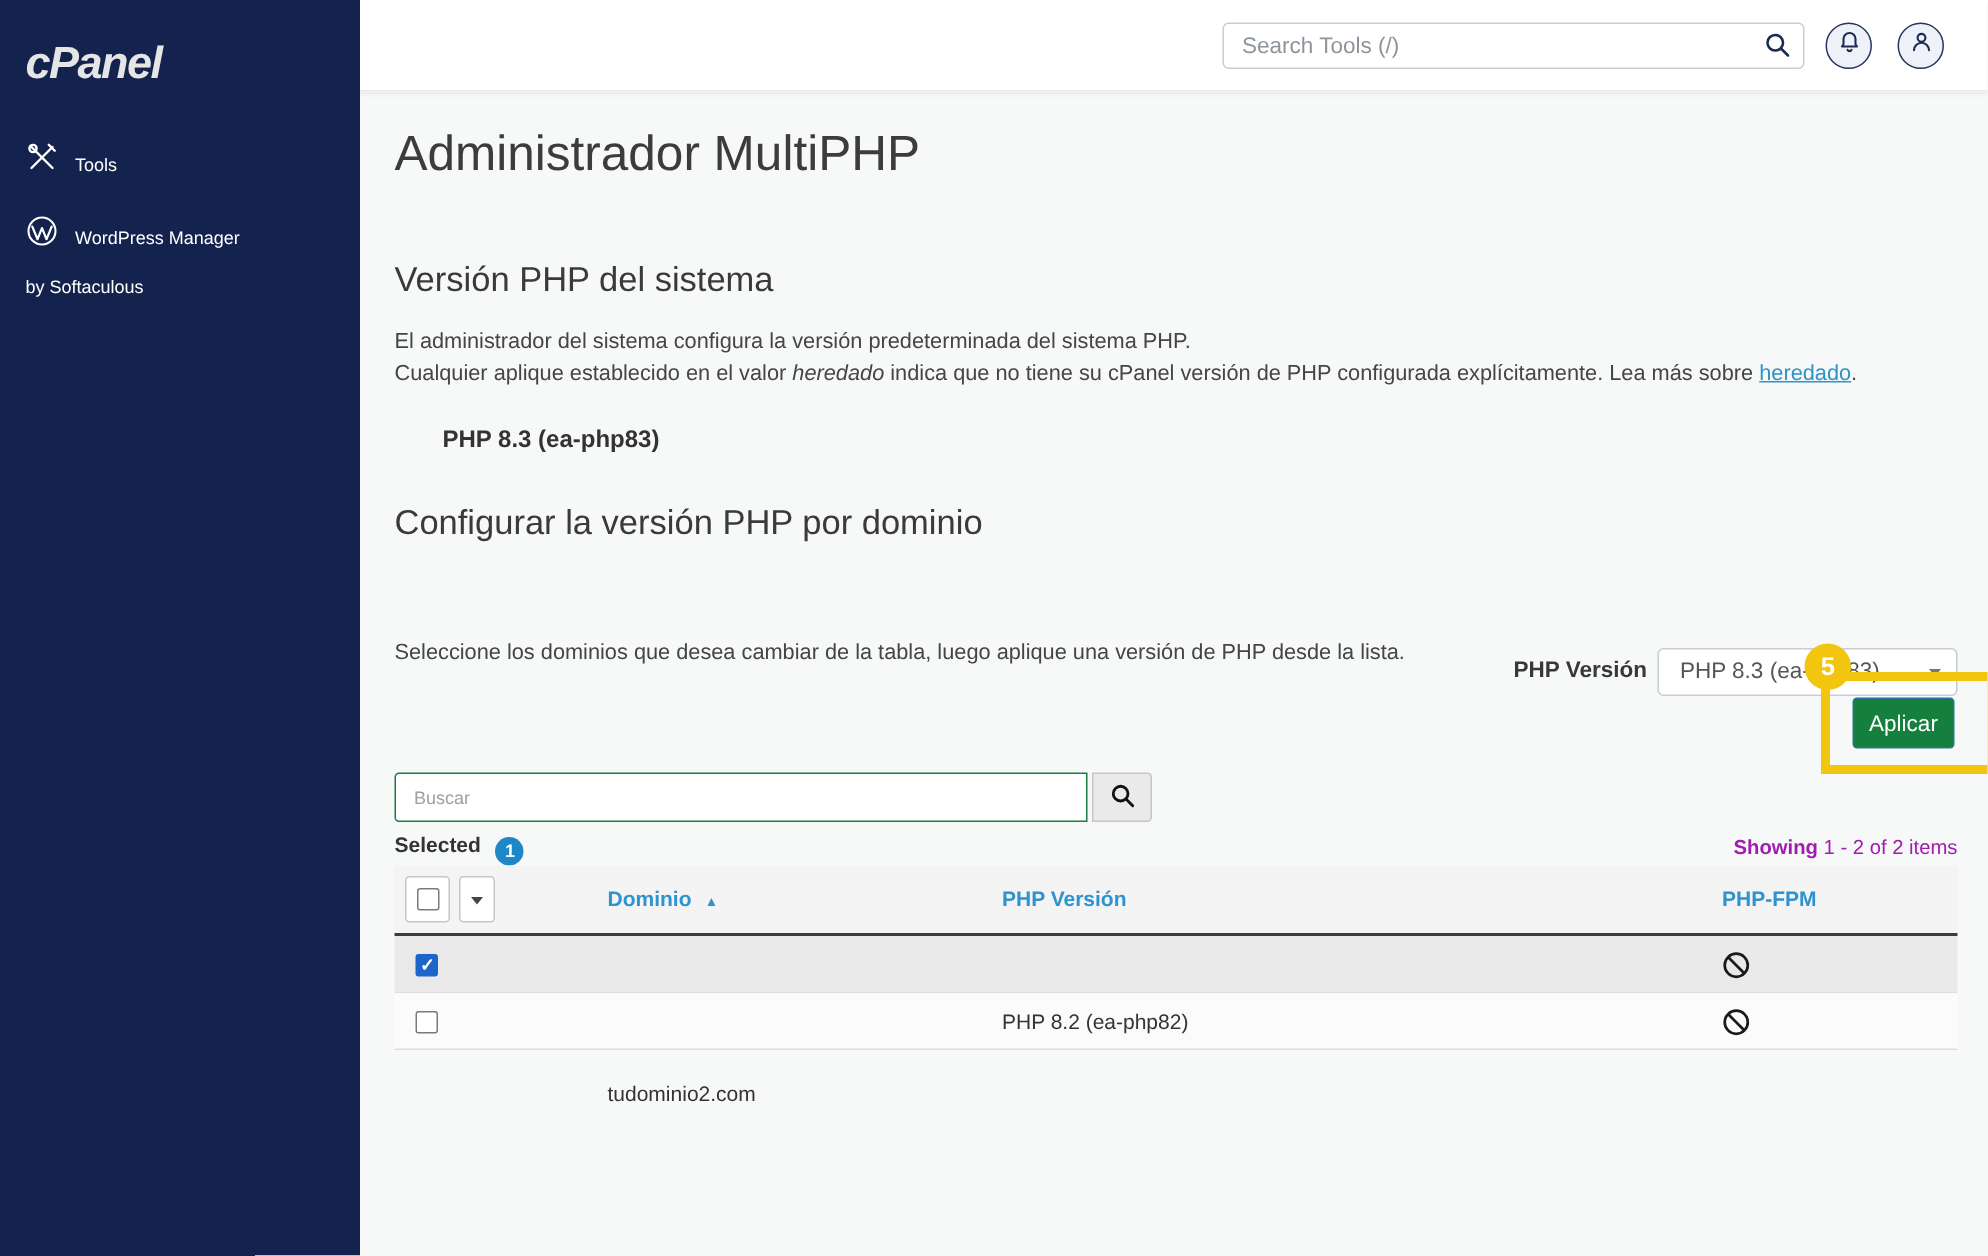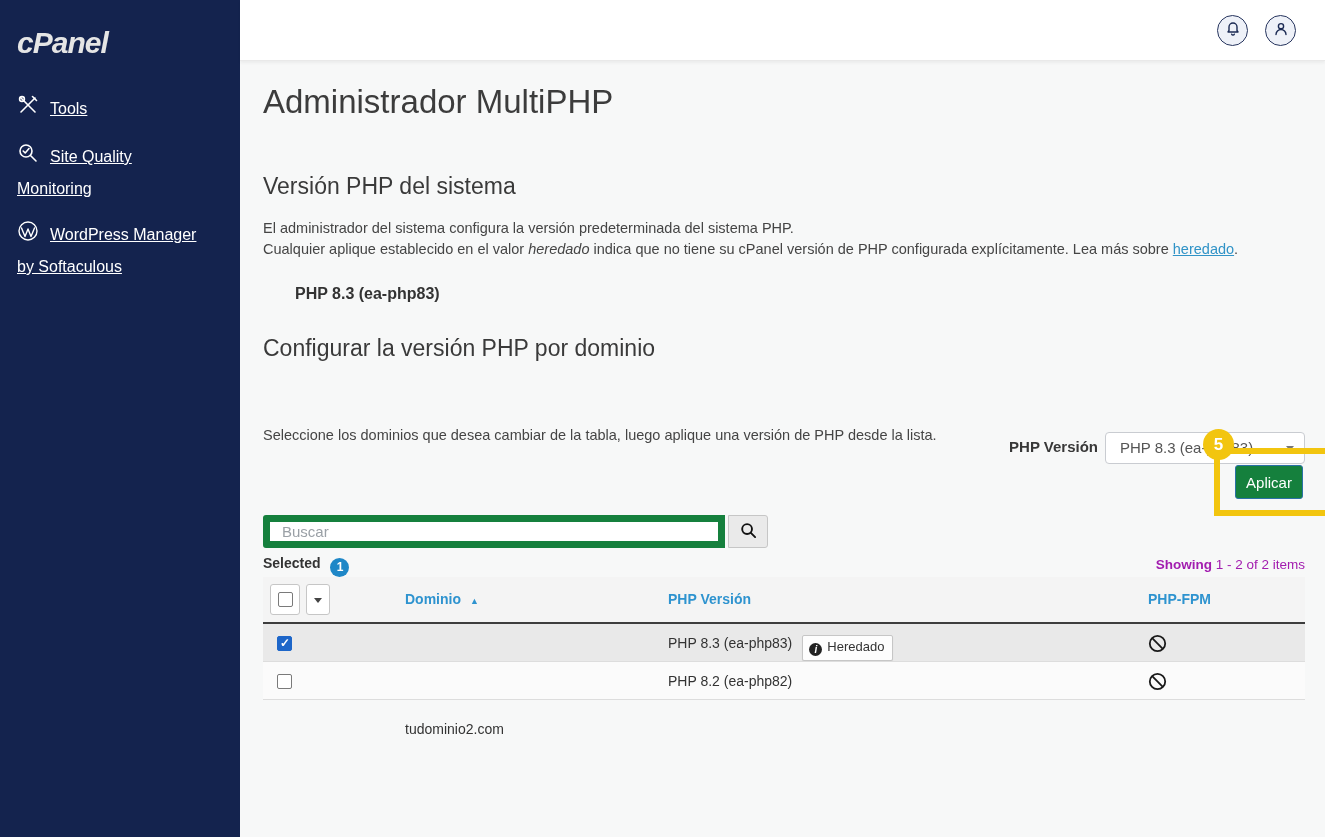--- a/index.html
+++ b/index.html
@@ -13,21 +13,21 @@
   
   .sidebar {
     position:absolute; left:0; top:0; width:240px; height:837px;
     background:#14234E; color:#fff;
   }
   .logo {
     padding:26px 0 0 17px; font-size:30px; font-weight:bold; font-style:italic;
     letter-spacing:-1px; color:#e5e5e5;
   }
   .nav { margin-top:34px; }
-  .nav-item { padding:0 17px; margin-bottom:16px; font-size:16px; line-height:30px; cursor:pointer;text-decoration:underline; }
+  .nav-item { padding:0 17px; margin-bottom:16px; font-size:12px; line-height:30px; cursor:pointer; }
   .nav-item .nicon { display:inline-block; width:24px; margin-right:9px; vertical-align:middle; }
   .nav-item .nline2 { display:block; }
   .nav-item .nline2:empty { display:none; }
 
   
   .topbar {
     position:absolute; left:240px; top:0; width:1085px; height:61px;
     background:#ffffff; border-bottom:1px solid #e9e9e9;
     box-shadow:0 2px 3px rgba(0,0,0,0.05);
   }
@@ -74,22 +74,22 @@
   }
   .apply-btn {
     position:absolute; right:22px; top:404px; width:68px; height:34px;
     background:#15803d; color:#fff; border:1px solid #2a71a5; border-radius:3px;
     font-size:15px; font-family:"Liberation Sans", sans-serif; cursor:pointer;
   }
 
   
   .buscarwrap { position:absolute; left:23px; top:454px; height:33px; }
   .buscarwrap input {
-    width:462px; height:33px; border:7px solid #15803d; border-radius:3px 0 0 3px;
-    padding:0 12px; font-size:15px; color:#444; background:#fff;
+    width:462px; height:33px; border:1px solid #15803d; border-radius:3px 0 0 3px;
+    padding:0 12px; font-size:12px; color:#444; background:#fff;
     font-family:"Liberation Sans", sans-serif; outline:none; vertical-align:top;
   }
   .buscarwrap input::placeholder { color:#9aa0a6; }
   .buscar-btn {
     display:inline-block; width:40px; height:33px; margin-left:-1px; vertical-align:top;
     background:#eaeaea; border:1px solid #c6c6c6; border-radius:0 3px 3px 0;
     text-align:center; padding-top:6px; cursor:pointer;
   }
 
   .selected-line { position:absolute; left:23px; top:494px; font-size:14px; font-weight:bold; color:#333; }
@@ -172,45 +172,44 @@
         <svg width="22" height="22" viewBox="0 0 22 22" fill="none" stroke="#fff" stroke-width="1.6" stroke-linecap="round">
           <path d="M4 18 L18 4"></path>
             <path d="M15.5 2.5 L19.5 6.5"></path>
           <path d="M4 4 L18 18"></path>
             <circle cx="5" cy="5" r="2.4"></circle>
         </svg>
       </span><span>Tools</span>
       
     </div>
 
-    <div class="nav-item">
-      <span class="nicon">
-        <svg width="22" height="22" viewBox="0 0 22 22" fill="none" stroke="#fff" stroke-width="1.6" stroke-linecap="round" stroke-linejoin="round">
-          <circle cx="9" cy="9" r="6"></circle>
-            <path d="M13.5 13.5 L19 19"></path>
-            <path d="M6.2 9 L8.2 11 L12 6.6"></path>
-        </svg>
-      </span><span>Site Quality</span>
-      <span class="nline2">Monitoring</span>
-    </div>
 
     <div class="nav-item">
       <span class="nicon">
         <svg width="22" height="22" viewBox="0 0 22 22" fill="none" stroke="#fff" stroke-width="1.4" stroke-linecap="round" stroke-linejoin="round">
           <circle cx="11" cy="11" r="9"></circle>
           <path d="M4.5 8 L8 16.5 L11 9 L14 16.5 L17.5 8"></path>
         </svg>
       </span><span>WordPress Manager</span>
       <span class="nline2">by Softaculous</span>
     </div>
 
   </div>
 </div>
 
 <div class="topbar">
+  <div class="searchwrap">
+    <input type="text" placeholder="Search Tools (/)" style="">
+    <span class="mag">
+      <svg width="18" height="18" viewBox="0 0 18 18" fill="none" stroke="#1b2a53" stroke-width="1.7" stroke-linecap="round">
+        <circle cx="7.5" cy="7.5" r="5.2"></circle>
+          <path d="M11.5 11.5 L16 16"></path>
+      </svg>
+    </span>
+  </div>
   <div class="circle-btn bell">
     <span>
       <svg width="16" height="16" viewBox="0 0 16 16" fill="none" stroke="#1b2a53" stroke-width="1.4" stroke-linecap="round" stroke-linejoin="round">
         <path d="M3 11 L13 11 L12 9.5 L12 6 a4 4 0 0 0 -8 0 L4 9.5 Z"></path>
           <path d="M6.7 13.2 a1.4 1.4 0 0 0 2.6 0"></path>
       </svg>
     </span>
   </div>
   <div class="circle-btn user">
     <span>
@@ -279,23 +278,20 @@
         <span>Dominio</span>
         <span class="sort-arrow">▲</span>
       </div>
       <div class="th c2">PHP Versión</div>
       <div class="th c3">PHP-FPM</div>
     </div>
 
     <div class="trow r0">
       <span class="cb checked"></span>
       <span class="cell dom">tudominio.com</span>
-      <span class="cell php">
-        <span>PHP 8.3 (ea-php83)</span><span class="badge-heredado"><span class="info-icon"></span><span>Heredado</span></span>
-      </span>
       <span class="cell fpm">
         <svg width="19" height="19" viewBox="0 0 19 19" fill="none" stroke="#1a1a1a" stroke-width="1.8">
           <circle cx="9.5" cy="9.5" r="7.7"></circle>
             <path d="M4.2 4.2 L14.8 14.8"></path>
         </svg>
       </span>
     </div>
 
     <div class="trow r1">
       <span class="cb"></span>

